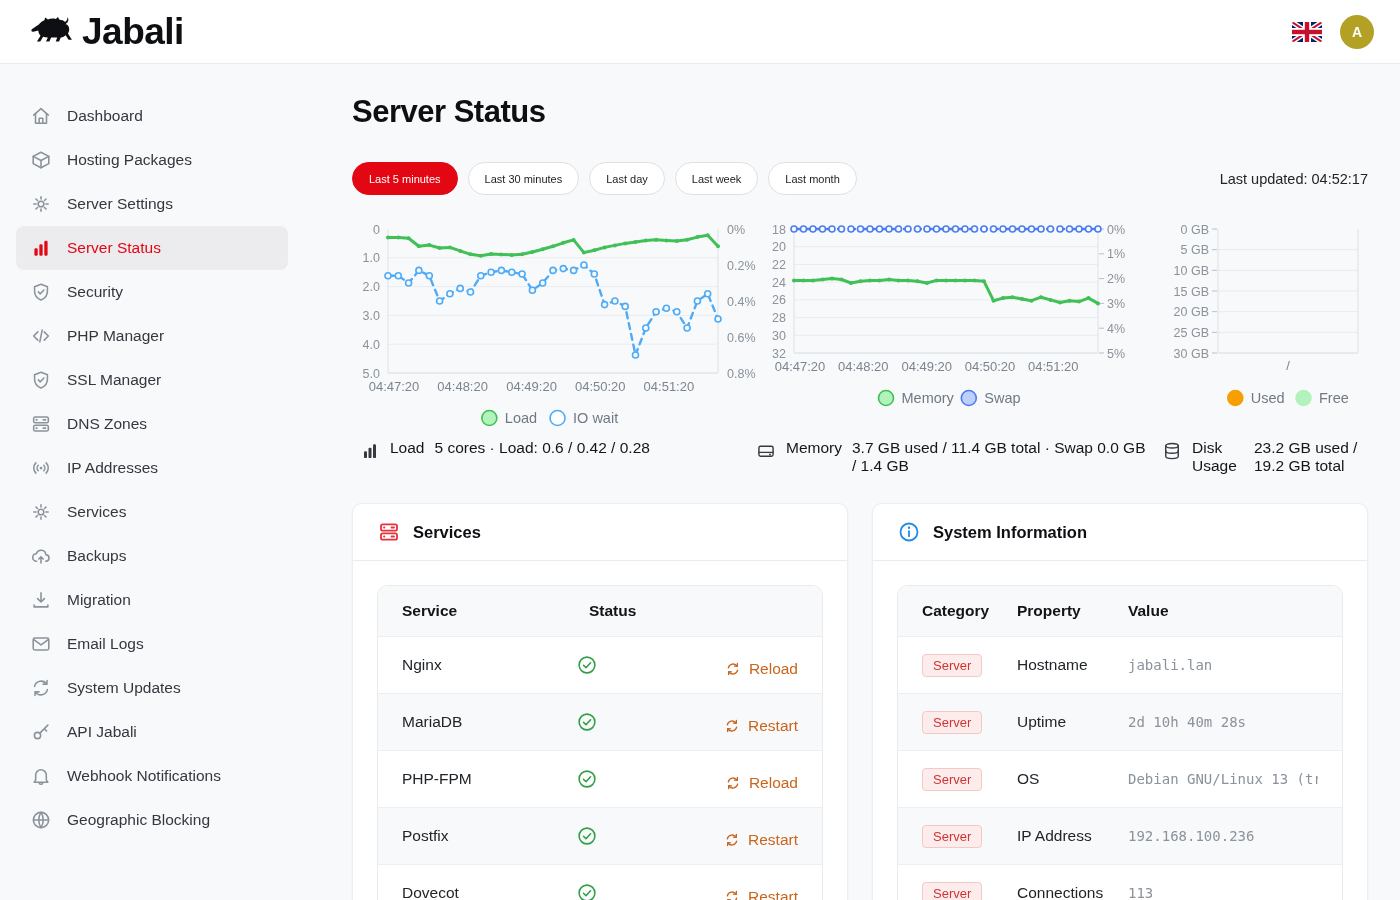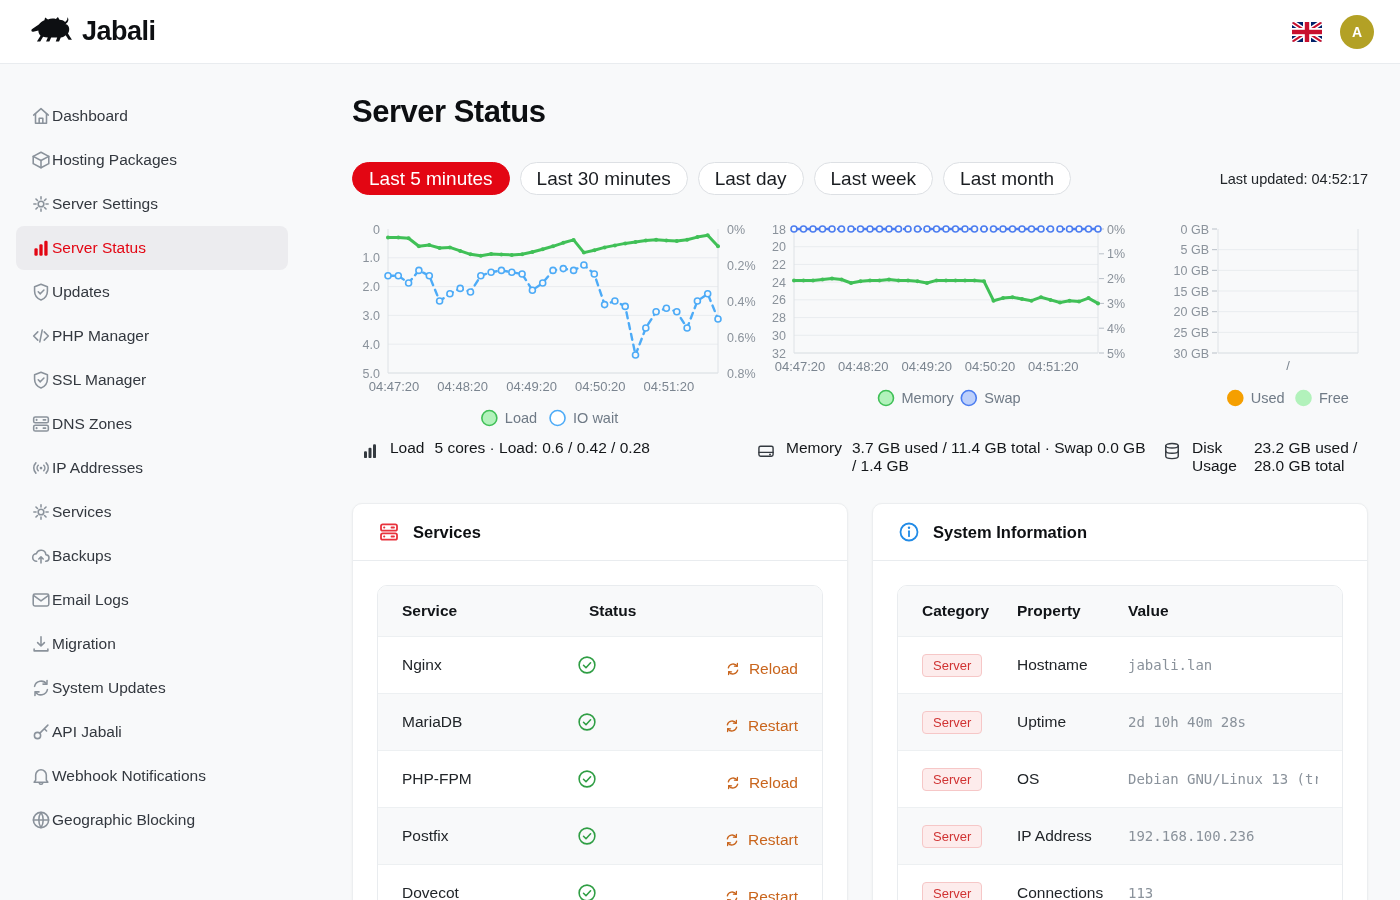--- a/index.html
+++ b/index.html
@@ -4,43 +4,43 @@
 <style>
   * { box-sizing: border-box; margin: 0; padding: 0; }
   html,body { width:1400px; height:900px; overflow:hidden; background:#f8f9fa;
               font-family:"Liberation Sans", sans-serif; color:#212529; }
 
   
   .topbar { position:absolute; top:0; left:0; width:1400px; height:64px; background:#fff;
             border-bottom:1px solid #e9ecef; display:flex; align-items:center;
             padding:0 26px; z-index:10; }
   .brand { display:flex; align-items:center; gap:10px; cursor:pointer; }
-  .brand-name { font-size:27px; font-weight:800; color:#0d0f12; letter-spacing:-0.5px; }
+  .brand-name { font-size:37px; font-weight:800; color:#0d0f12; letter-spacing:-0.5px; }
   .topbar-right { margin-left:auto; display:flex; align-items:center; gap:18px; }
   .flag { width:30px; height:20px; border-radius:2px; overflow:hidden; display:block; cursor:pointer; }
   .avatar { width:34px; height:34px; border-radius:50%; background:#b3a125; color:#fff;
             display:flex; align-items:center; justify-content:center; font-weight:700;
             font-size:14px; cursor:pointer; }
 
   
   .sidebar { position:absolute; top:64px; left:0; width:304px; height:836px; padding:30px 16px; }
-  .side-item { display:flex; align-items:center; height:44px; padding:0 14px;
+  .side-item { display:flex; align-items:center; gap:15px; height:44px; padding:0 14px;
                border-radius:8px; color:#33383f; font-size:15.5px; cursor:pointer; }
   .side-item .ic { width:22px; height:22px; color:#8a929b; display:flex; }
   .side-item.active { background:#ececef; color:#e30613; }
   .side-item.active .ic { color:#e30613; }
 
   
   .main { position:absolute; top:64px; left:304px; width:1096px; height:836px;
           padding:30px 32px 0 48px; }
   .page-title { font-size:31px; font-weight:800; color:#0d0f12; letter-spacing:-0.5px; }
 
   .controls { margin-top:32px; display:flex; align-items:center; gap:10px; }
   .range-btn { height:33px; padding:0 16px; border-radius:17px; border:1px solid #dde0e4;
-               background:#fff; font-size:19px; color:#1a1d21; cursor:pointer;
+               background:#fff; font-size:11px; color:#1a1d21; cursor:pointer;
                font-family:"Liberation Sans", sans-serif; }
   .range-btn.active { background:#e30613; border-color:#e30613; color:#fff; }
   .last-updated { margin-left:auto; font-size:14.5px; color:#212529; }
 
   .charts-row { margin-top:20px; display:flex; }
   .chart-block svg text { font-family:"Liberation Sans", sans-serif; }
 
   .summary-row { margin-top:2px; display:flex; }
   .summary-item { display:flex; align-items:flex-start; gap:10px; font-size:15.5px; color:#14171a; }
   .summary-item .ic { width:20px; height:20px; color:#343a40; margin-top:2px; flex:none; }
@@ -157,21 +157,21 @@
       </span>
       <span>Server Status</span>
     </div>
     <div class="side-item">
       <span class="ic">
         <svg viewBox="0 0 24 24" width="100%" height="100%" fill="none" stroke="currentColor" stroke-width="1.7" stroke-linecap="round" stroke-linejoin="round">
           <path d="M12 3.5 L19 6.2 V11 C19 15.8 16.2 19.2 12 20.8 C7.8 19.2 5 15.8 5 11 V6.2 Z"></path>
           <path d="M9 11.8 L11.2 14 L15.2 9.8"></path>
         </svg>
       </span>
-      <span>Updates</span>
+      <span>Security</span>
     </div>
     <div class="side-item">
       <span class="ic">
         <svg viewBox="0 0 24 24" width="100%" height="100%" fill="none" stroke="currentColor" stroke-width="1.7" stroke-linecap="round" stroke-linejoin="round">
           <path d="M8.5 7.5 L4 12 L8.5 16.5"></path>
           <path d="M15.5 7.5 L20 12 L15.5 16.5"></path>
           <path d="M13.3 5.5 L10.7 18.5"></path>
         </svg>
       </span>
       <span>PHP Manager</span>
@@ -226,34 +226,34 @@
         <svg viewBox="0 0 24 24" width="100%" height="100%" fill="none" stroke="currentColor" stroke-width="1.7" stroke-linecap="round" stroke-linejoin="round">
           <path d="M7.3 17.8 a4.2 4.2 0 0 1 -0.3-8.4 a5.3 5.3 0 0 1 10.3 1.2 a3.5 3.5 0 0 1 -0.2 7.1"></path>
           <path d="M12 19.5 V13 M9.6 15.2 L12 12.8 L14.4 15.2"></path>
         </svg>
       </span>
       <span>Backups</span>
     </div>
     <div class="side-item">
       <span class="ic">
         <svg viewBox="0 0 24 24" width="100%" height="100%" fill="none" stroke="currentColor" stroke-width="1.7" stroke-linecap="round" stroke-linejoin="round">
+          <path d="M12 4 V14 M8.3 10.5 L12 14.2 L15.7 10.5"></path>
+          <path d="M4.5 17.5 V19.5 H19.5 V17.5"></path>
+        </svg>
+      </span>
+      <span>Migration</span>
+    </div>
+    <div class="side-item">
+      <span class="ic">
+        <svg viewBox="0 0 24 24" width="100%" height="100%" fill="none" stroke="currentColor" stroke-width="1.7" stroke-linecap="round" stroke-linejoin="round">
           <rect x="3.5" y="5.5" width="17" height="13" rx="1.8"></rect>
           <path d="M4.5 7.5 L12 13 L19.5 7.5"></path>
         </svg>
       </span>
       <span>Email Logs</span>
-    </div>
-    <div class="side-item">
-      <span class="ic">
-        <svg viewBox="0 0 24 24" width="100%" height="100%" fill="none" stroke="currentColor" stroke-width="1.7" stroke-linecap="round" stroke-linejoin="round">
-          <path d="M12 4 V14 M8.3 10.5 L12 14.2 L15.7 10.5"></path>
-          <path d="M4.5 17.5 V19.5 H19.5 V17.5"></path>
-        </svg>
-      </span>
-      <span>Migration</span>
     </div>
     <div class="side-item">
       <span class="ic">
         <svg viewBox="0 0 24 24" width="100%" height="100%" fill="none" stroke="currentColor" stroke-width="1.7" stroke-linecap="round" stroke-linejoin="round">
           <path d="M5 10.2 a7.3 7.3 0 0 1 13.2-2.4"></path>
           <path d="M18.6 3.8 L18.4 8 L14.2 7.8"></path>
           <path d="M19 13.8 a7.3 7.3 0 0 1 -13.2 2.4"></path>
           <path d="M5.4 20.2 L5.6 16 L9.8 16.2"></path>
         </svg>
       </span>
@@ -566,21 +566,21 @@
         <span class="summary-label" style="max-width:none">Memory</span>
         <span class="summary-value" style="max-width:300px">3.7 GB used / 11.4 GB total · Swap 0.0 GB / 1.4 GB</span>
       </div>
       <div class="summary-item" style="width: 206px;">
         <span class="ic"><svg viewBox="0 0 24 24" width="100%" height="100%" fill="none" stroke="currentColor" stroke-width="1.7" stroke-linecap="round" stroke-linejoin="round">
             <ellipse cx="12" cy="5.6" rx="7.5" ry="2.7"></ellipse>
             <path d="M4.5 5.6 V18.4 c0 1.5 3.4 2.7 7.5 2.7 s7.5 -1.2 7.5 -2.7 V5.6"></path>
             <path d="M4.5 12 c0 1.5 3.4 2.7 7.5 2.7 s7.5 -1.2 7.5 -2.7"></path>
           </svg></span>
         <span class="summary-label" style="max-width:52px">Disk Usage</span>
-        <span class="summary-value" style="max-width:112px">23.2 GB used / 28.0 GB total</span>
+        <span class="summary-value" style="max-width:112px">23.2 GB used / 19.2 GB total</span>
       </div>
     </div>
 
   <div class="cards-row">
     <section class="card">
       <div class="card-header">
         <span class="ic" id="services-card-icon" style="color: rgb(232, 50, 60);">
             <svg viewBox="0 0 24 24" width="100%" height="100%" fill="none" stroke="currentColor" stroke-width="1.8" stroke-linecap="round" stroke-linejoin="round">
               <rect x="4" y="4.3" width="16" height="6.4" rx="1.8"></rect>
               <rect x="4" y="13.3" width="16" height="6.4" rx="1.8"></rect>

